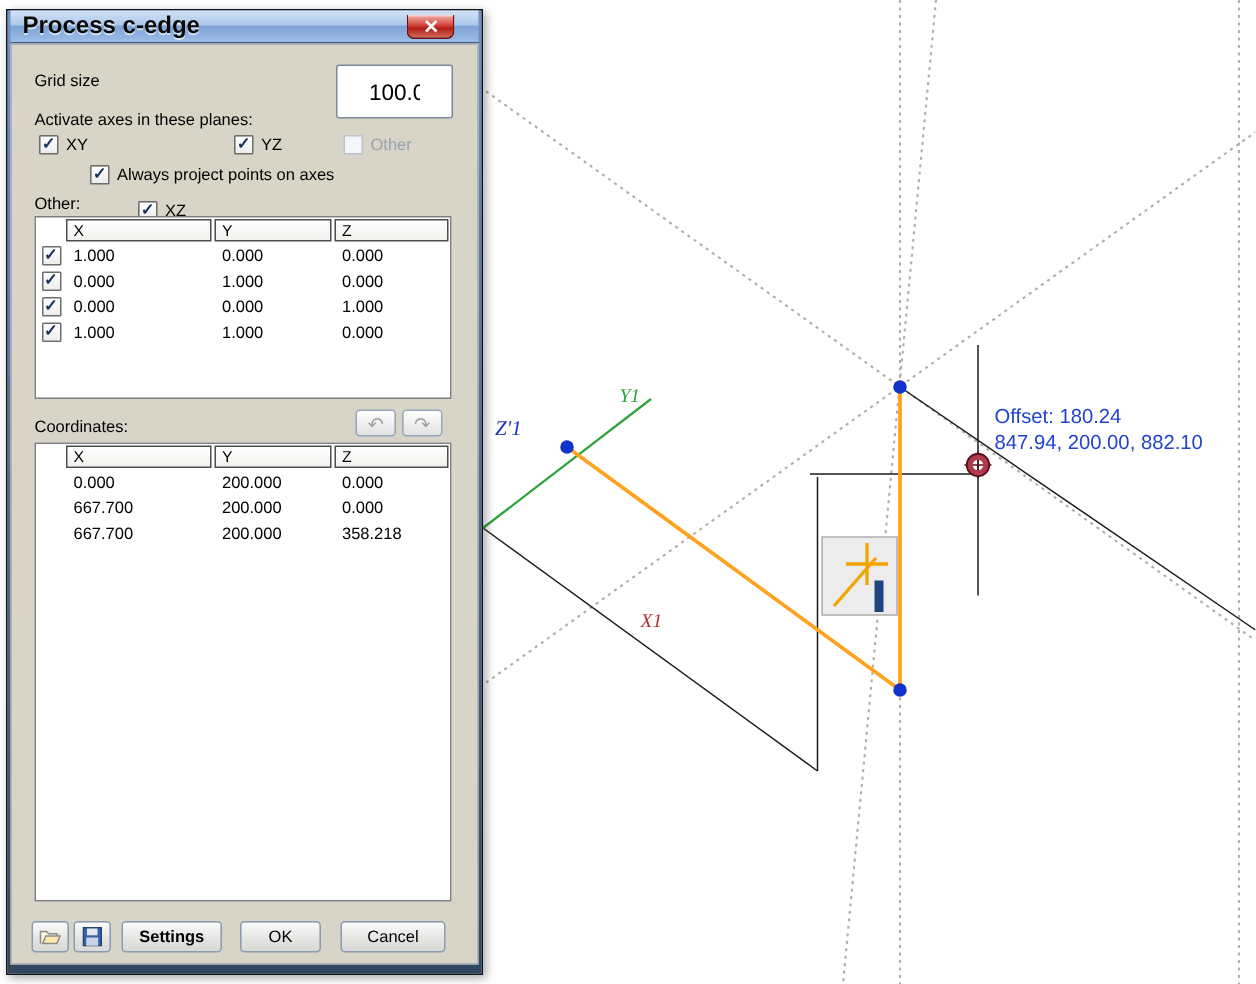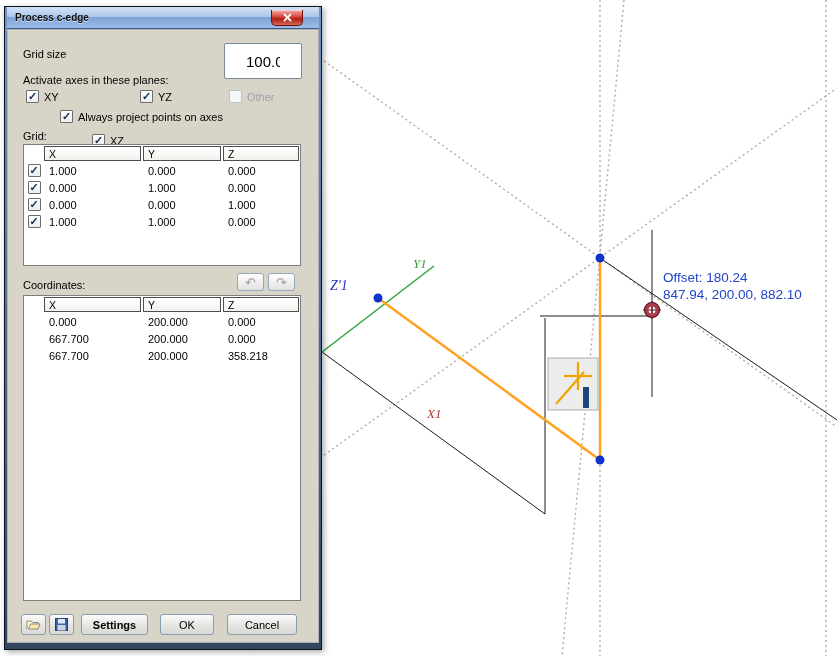--- a/index.html
+++ b/index.html
@@ -18,21 +18,21 @@
     background:linear-gradient(#6f94c4,#31475f);
     border:1px solid #10141c;
     padding:0 2px 6px 2px;
     box-shadow:2px 2px 6px rgba(0,0,0,.35);
   }
   .titlebar {
     height:22px; display:flex; align-items:center;
     background:linear-gradient(#d2e2f6 0%, #aec8ec 45%, #7fa3d6 50%, #9dbde8 100%);
     border-bottom:1px solid #3c5a82;
   }
-  .title-text { padding-left:8px; font-size:10px; font-weight:bold; color:#0a0a0a; text-shadow:0 1px 0 rgba(255,255,255,.6); }
+  .title-text { padding-left:8px; font-size:16px; font-weight:bold; color:#0a0a0a; text-shadow:0 1px 0 rgba(255,255,255,.6); }
   .close-btn {
     margin-left:auto; margin-right:16px; width:32px; height:16px;
     background:linear-gradient(#f0b0a8 0%, #d9534a 40%, #b21e14 60%, #d26a5a 100%);
     border:1px solid #6e0f08; border-top:none; border-radius:0 0 5px 5px;
     display:flex; align-items:center; justify-content:center; cursor:pointer;
     box-shadow:inset 0 1px 0 rgba(255,255,255,.5);
   }
   .dialog-body {
     position:relative; height:614px;
     background:#d8d4c8; border:1px solid #aeb2b8;
@@ -171,35 +171,35 @@
     <div class="lbl" style="left:15px; top:44px;">Activate axes in these planes:</div>
 
     <div class="cb-row" style="left:18px; top:60px;">
       <span class="cb checked"></span>
       <span class="cb-label">XY</span>
     </div>
     <div class="cb-row" style="left:84px; top:60px;margin-top:44px;">
       <span class="cb checked"></span>
       <span class="cb-label">XZ</span>
     </div>
-    <div class="cb-row" style="left:132px; top:60px;">
+    <div class="cb-row" style="left:148px; top:60px;">
       <span class="cb checked"></span>
       <span class="cb-label">YZ</span>
     </div>
     <div class="cb-row" style="left:221px; top:60px;">
       <span class="cb disabled"></span>
       <span class="cb-label disabled">Other</span>
     </div>
 
     <div class="cb-row" style="left:18px; top:80px;margin-left:34px;">
       <span class="cb checked"></span>
       <span class="cb-label">Always project points on axes</span>
     </div>
 
-    <div class="lbl" style="left:15px; top:100px;">Grid:</div>
+    <div class="lbl" style="left:15px; top:100px;">Other:</div>
 
     <div class="table" style="left:15px; top:114px; width:278px; height:122px;">
       <div class="thead">
         <div class="th0"></div>
         <div class="th cx">X</div>
         <div class="th cy">Y</div>
         <div class="th cz">Z</div>
       </div>
       <div class="tr">
         <div class="td0">

